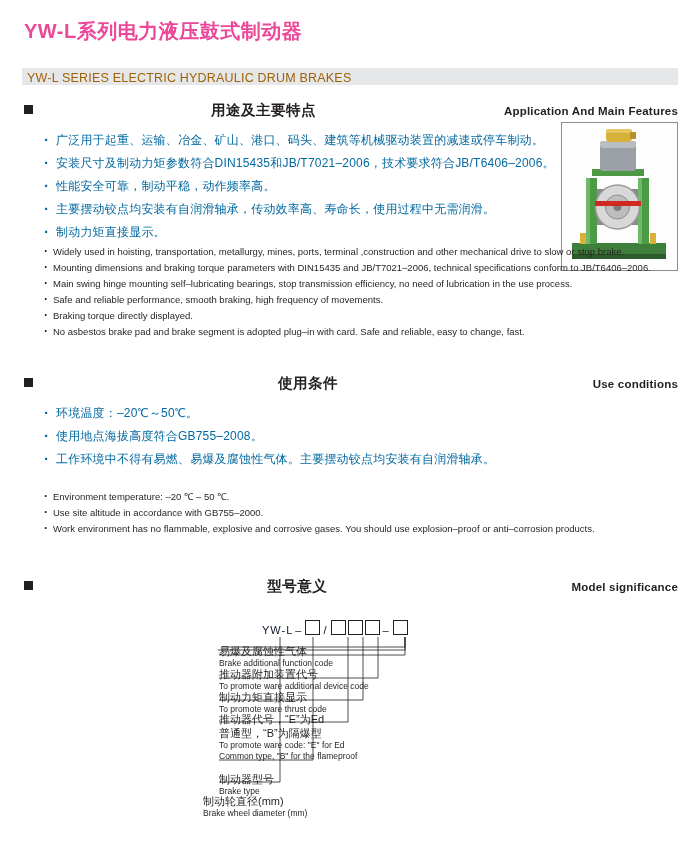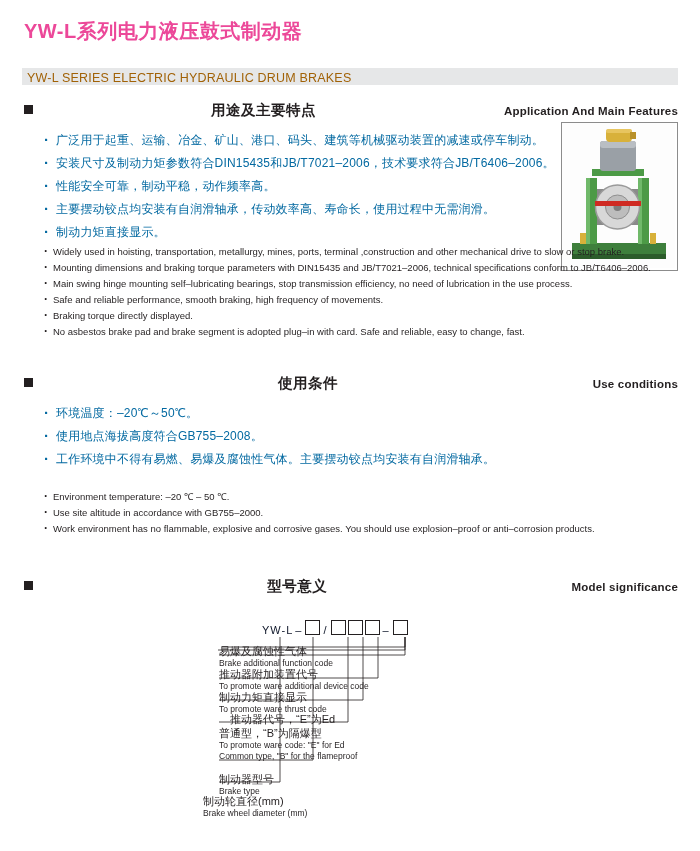--- a/index.html
+++ b/index.html
@@ -333,21 +333,21 @@
       <div class="lbl" style="left:197px; top:66px;">
         <span class="lcn">推动器附加装置代号</span>
         <span class="len">To promote ware additional device code</span>
       </div>
 
       <div class="lbl" style="left:197px; top:89px;">
         <span class="lcn">制动力矩直接显示</span>
         <span class="len">To promote ware thrust code</span>
       </div>
 
-      <div class="lbl" style="left:208px; top:111px;">
+      <div class="lbl" style="left:197px; top:111px;">
         <span class="lcn">推动器代号，“E”为Ed</span>
       </div>
 
       <div class="lbl" style="left:197px; top:125px;">
         <span class="lcn">普通型，“B”为隔爆型</span>
         <span class="len" style="white-space:pre-line;">To promote ware code: "E" for Ed
 Common type, "B" for the flameproof</span>
       </div>
 
       <div class="lbl" style="left:181px; top:149px;margin-top:44px;">

